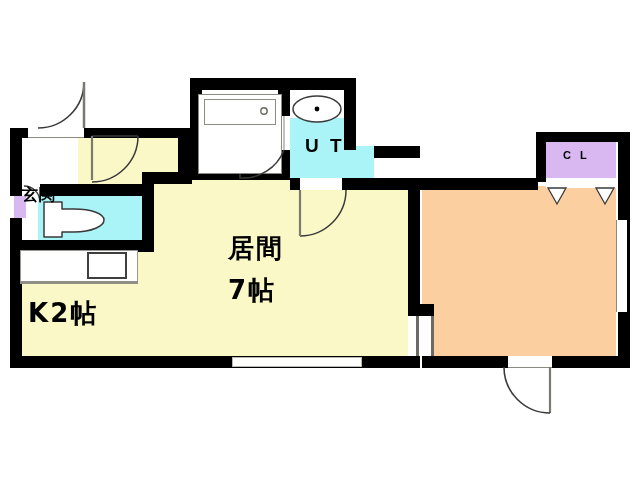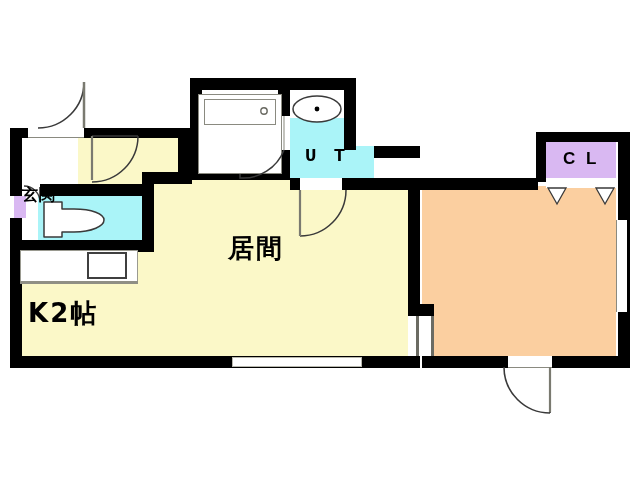--- a/index.html
+++ b/index.html
@@ -16,21 +16,21 @@
   
   .wall{position:absolute;background:#000000;}
   
   .line{position:absolute;background:#6b6b63;}
   
   .lbl{position:absolute;color:#000;font-weight:bold;white-space:pre;line-height:1.05;}
   .lbl-jp{font-family:"DejaVu Sans","Liberation Sans",sans-serif;}
   .lbl-room{font-size:26px;letter-spacing:2px;}
   .lbl-small{font-size:16px;letter-spacing:1px;}
   .lbl-ut{font-size:19px;letter-spacing:3px;font-weight:bold;}
-  .lbl-cl{font-size:17px;letter-spacing:3px;font-weight:bold;}
+  .lbl-cl{font-size:11px;letter-spacing:3px;font-weight:bold;}
   
   .wm{position:absolute;color:#f0ecc4;font-size:30px;letter-spacing:14px;font-weight:normal;}
   .box-t{position:absolute;border:1px solid #8a8a80;background:#fff;box-sizing:border-box;}
   .box-dk{position:absolute;border:2px solid #3f3f3f;background:#fff;box-sizing:border-box;}
   svg{position:absolute;overflow:visible;}
 </style>
 </head>
 <body>
 
 <div id="plan">
@@ -163,19 +163,20 @@
 
     <path d="M548 188 L566 188 L557 204 Z" fill="#ffffff" stroke="#3a3a3a" stroke-width="1.3"></path>
     <path d="M596 188 L614 188 L605 204 Z" fill="#ffffff" stroke="#3a3a3a" stroke-width="1.3"></path>
   </svg>
 
   <div class="lbl lbl-jp lbl-small" style="left:22px;top:150px;margin-top:37px;">玄関</div>
 
   <div class="lbl lbl-jp lbl-room" style="left:28px;top:300px;">K2帖</div>
 
   <div class="lbl lbl-jp lbl-room" style="left:228px;top:235px;">居間</div>
+  <div class="lbl lbl-jp lbl-room" style="left:228px;top:277px;">7帖</div>
 
-  <div class="lbl lbl-ut" style="left:305px;top:147px;font-family:Liberation Mono, monospace;">U T</div>
+  <div class="lbl lbl-ut" style="left:305px;top:136px;">U T</div>
 
 
   <div class="lbl lbl-cl" style="left:563px;top:150px;">C L</div>
 
 </div>
 
 </body></html>

